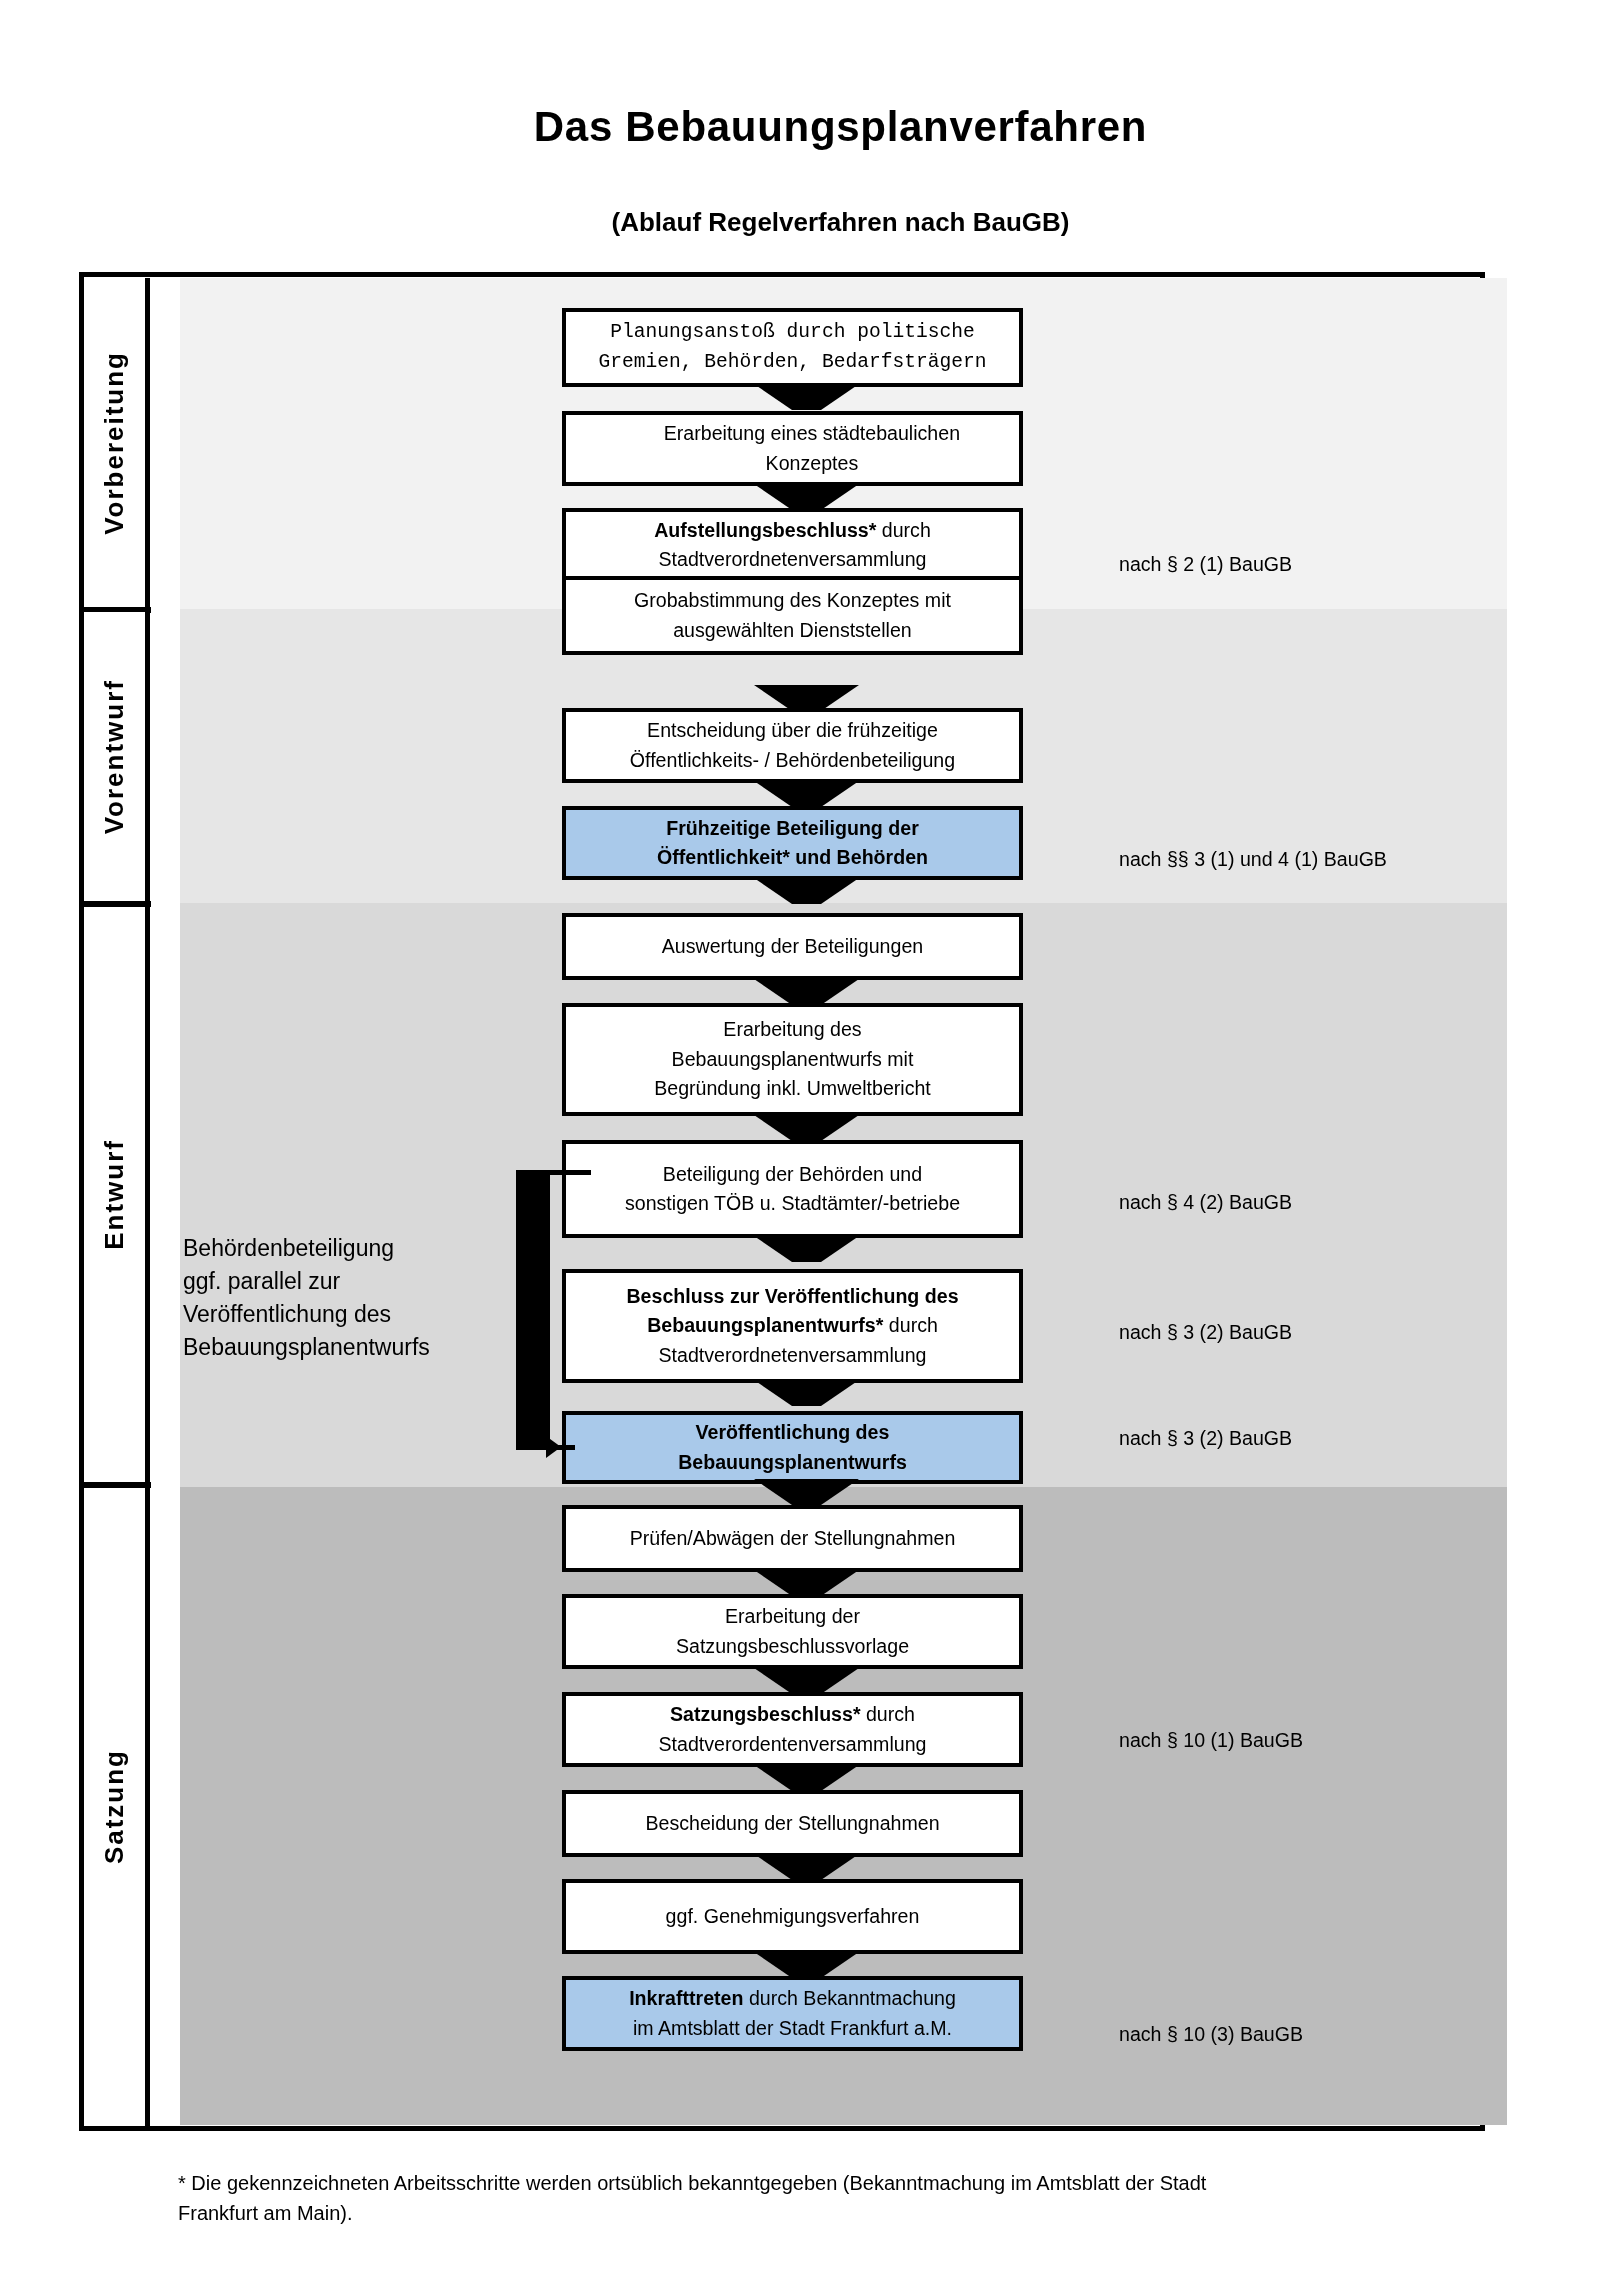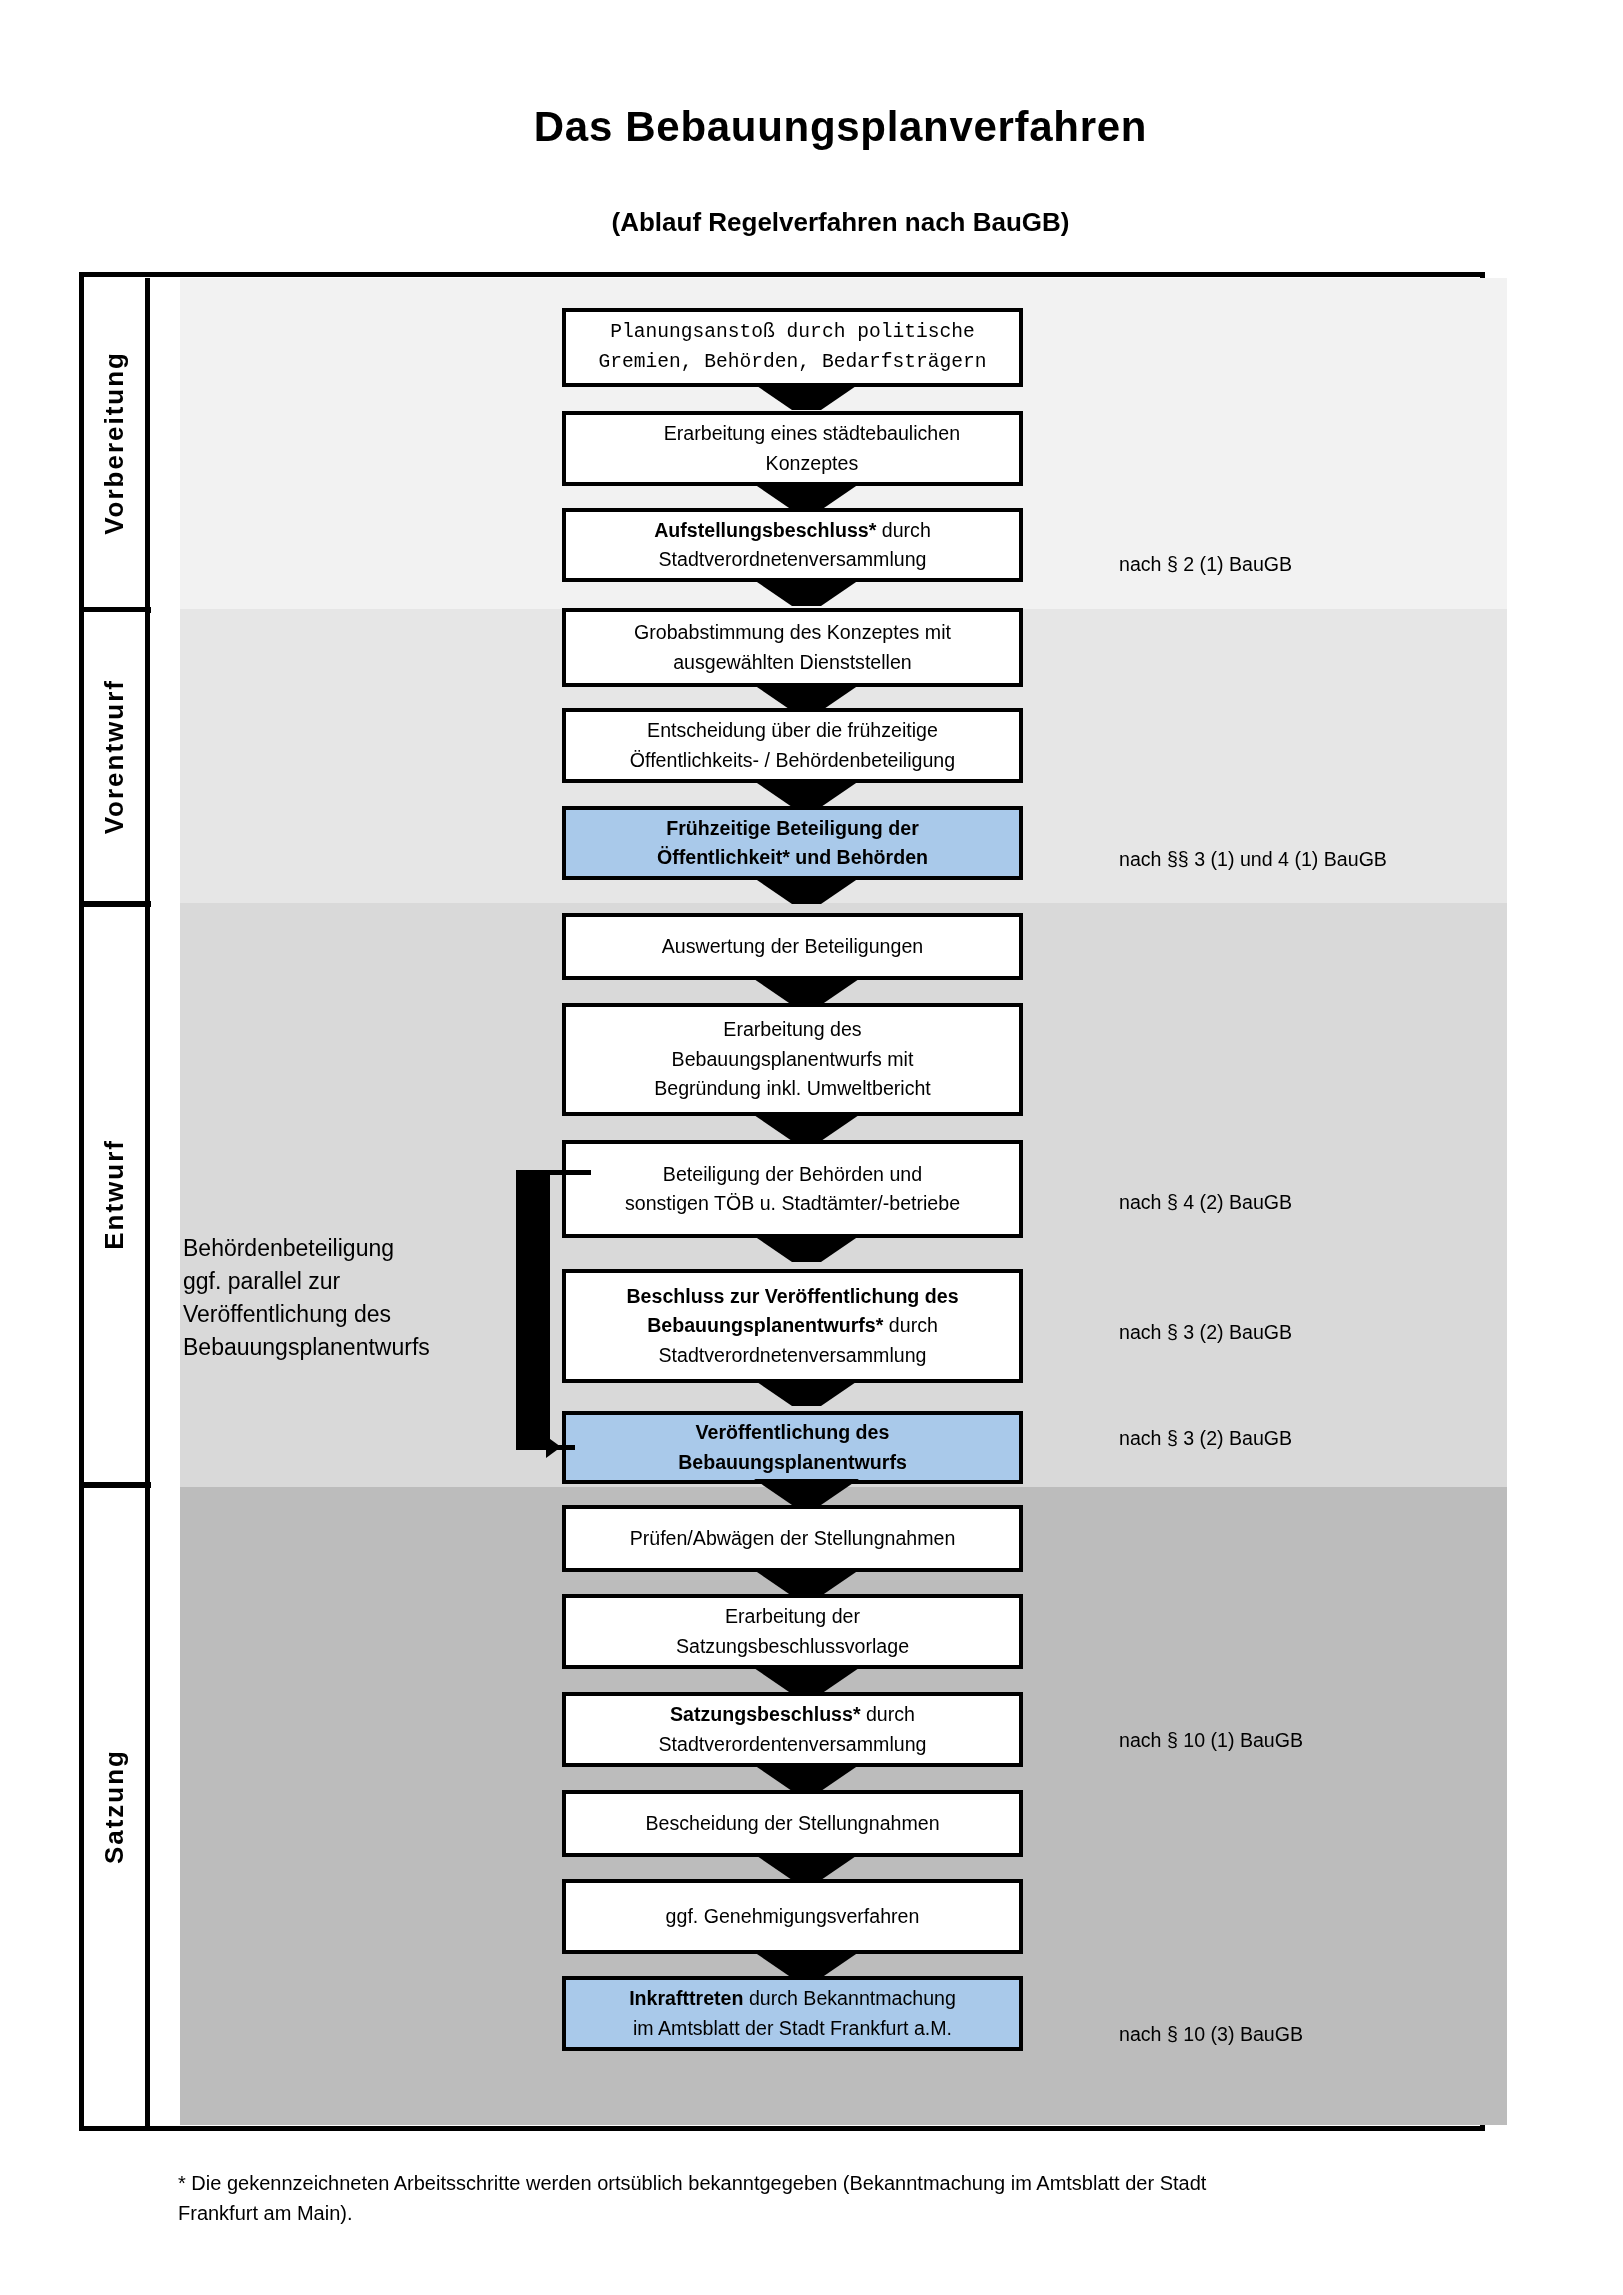--- a/index.html
+++ b/index.html
@@ -33,21 +33,21 @@
   .band4{top:1487px;height:638px;background:var(--c-band4);}
 
   
   .box{left:562px;width:461px;border:4.6px solid #000;background:#fff;box-sizing:border-box;
        display:flex;align-items:center;justify-content:center;text-align:center;
        font-size:19.6px;line-height:1.5;padding:2.6px 9.2px;}
   .box .txt{white-space:pre-line;}
   .box .b{font-weight:bold;}
   .blue{background:var(--c-blue);}
   .b1{top:308px;height:79px;font-family:Liberation Mono, monospace;} .b2{top:411px;height:75px;padding-left:48px;} .b3{top:508px;height:74px;}
-  .b4{top:608px;height:79px;} .b5{top:708px;height:75px;} .b6{top:806px;height:74px;justify-content:center;}
+  .b4{top:576px;height:79px;} .b5{top:708px;height:75px;} .b6{top:806px;height:74px;justify-content:center;}
   .b7{top:913px;height:67px;} .b8{top:1003px;height:113px;} .b9{top:1140px;height:98px;justify-content:center;}
   .b10{top:1269px;height:114px;} .b11{top:1411px;height:73px;} .b12{top:1505px;height:67px;}
   .b13{top:1594px;height:75px;} .b14{top:1692px;height:75px;} .b15{top:1790px;height:67px;}
   .b16{top:1879px;height:75px;} .b17{top:1976px;height:75px;}
 
   
   .arr{left:754px;width:0;height:0;border-left:38px solid transparent;border-right:38px solid transparent;border-top:26px solid #000;}
   .a1{top:384px;} .a2{top:484px;} .a3{top:580px;} .a4{top:685px;} .a5{top:781px;}
   .a6{top:878px;} .a7{top:979px;} .a8{top:1115px;} .a9{top:1236px;} .a10{top:1380px;}
   .a11{top:1479px;} .a12{top:1570px;} .a13{top:1668px;} .a14{top:1765px;} .a15{top:1854px;} .a16{top:1952px;}

